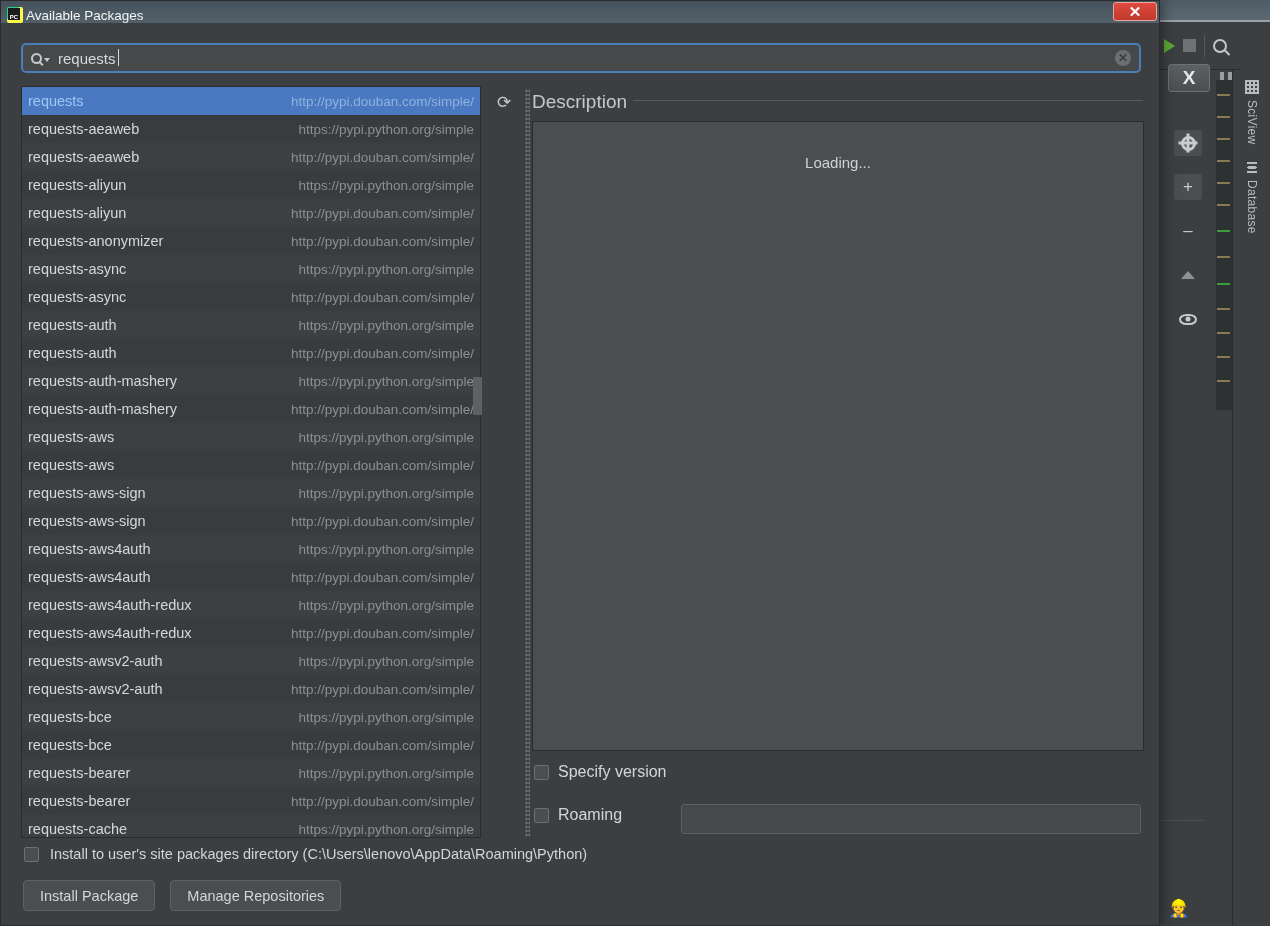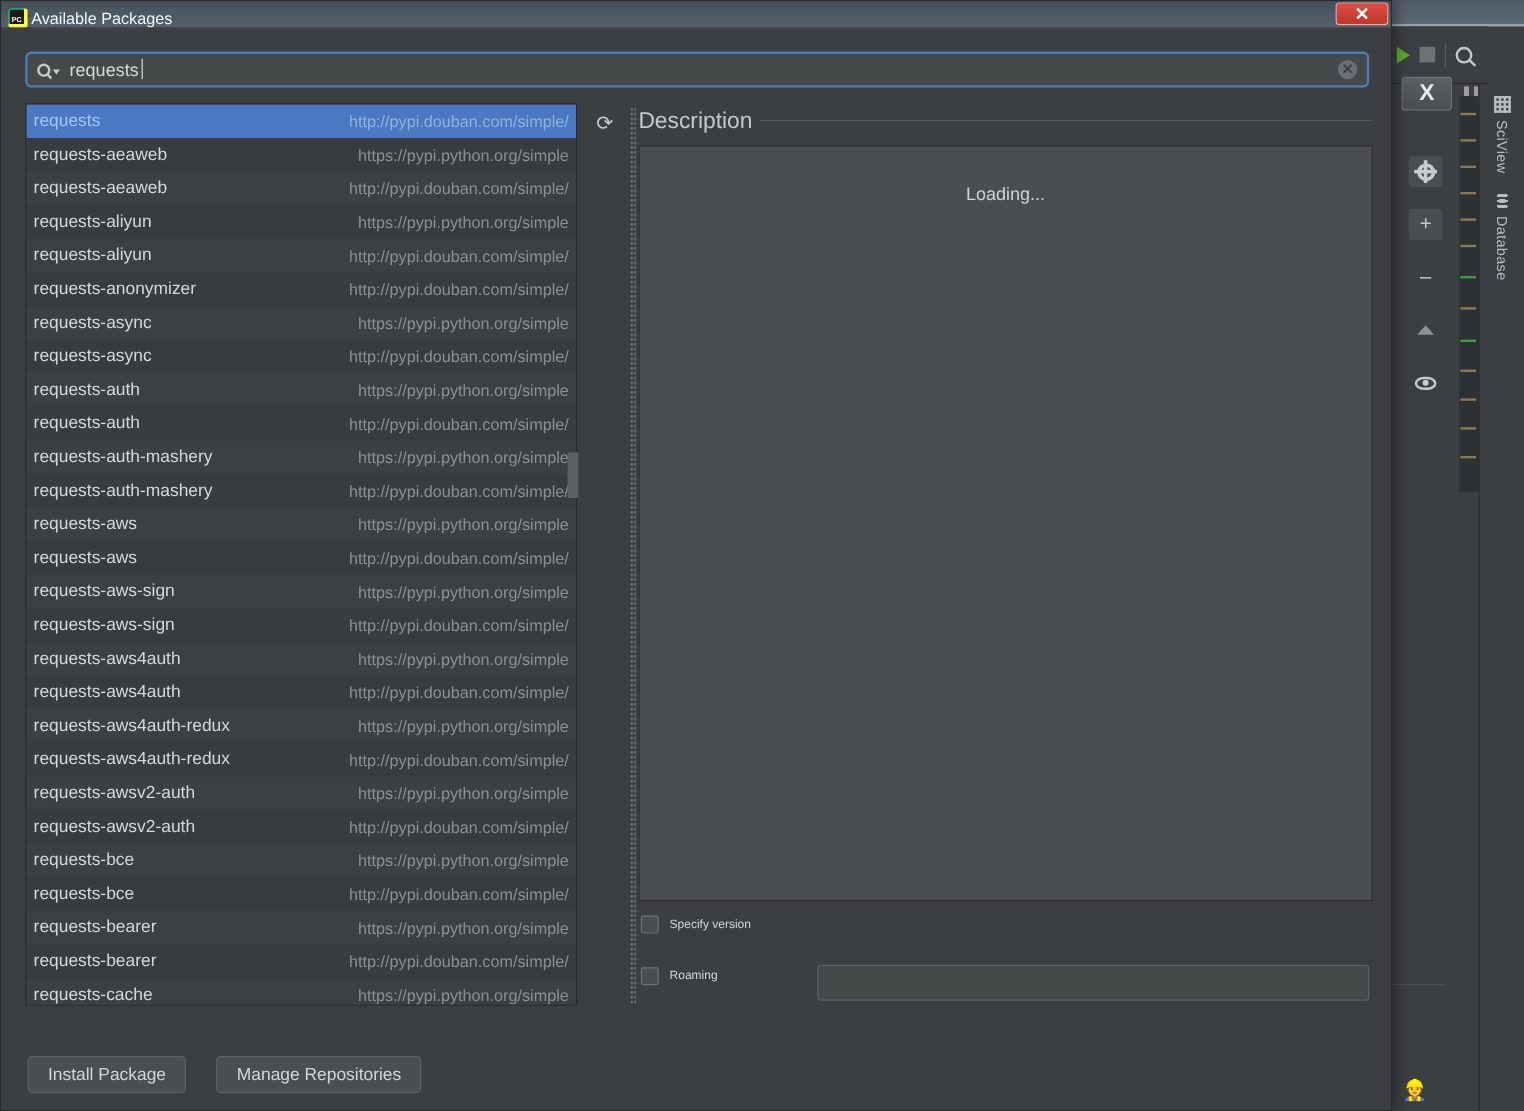--- a/index.html
+++ b/index.html
@@ -247,39 +247,39 @@
   .desc-loading { font-size: 15px; color: #cfd2d3; }
 
   
   .ver-row, .opt-row { position: absolute; display: flex; align-items: center; }
   .ver-row { left: 533px; top: 762px; }
   .opt-row { left: 533px; top: 805px; }
   .cbx {
     width: 15px; height: 15px; background: #4a4e50; border: 1px solid #6c7173; border-radius: 2px;
     flex: 0 0 auto;
   }
-  .cbx-label { margin-left: 9px; font-size: 10px; color: #d3d6d7; }
+  .cbx-label { margin-left: 9px; font-size: 16px; color: #d3d6d7; }
   .ver-select {
     position: absolute; left: 680px; top: 760px; width: 460px; height: 30px;
     background: #45494a; border: 1px solid #5b6062; border-radius: 3px;
     display: flex; align-items: center; padding: 0 10px; font-size: 14.5px; color: #d3d6d7;
   }
   .sel-caret {
     margin-left: auto; width: 0; height: 0;
     border-top: 6px solid #8b8f91; border-left: 5px solid transparent; border-right: 5px solid transparent;
   }
   .opt-input {
     position: absolute; left: 680px; top: 803px; width: 460px; height: 30px;
     background: #45494a; border: 1px solid #5b6062; border-radius: 3px;
   }
 
   
   .site-row { position: absolute; left: 23px; top: 845px; display: flex; align-items: center; }
   .site-label { margin-left: 11px; font-size: 14.5px; color: #d3d6d7; }
-  .btn-row { position: absolute; left: 22px; top: 879px; display: flex; gap: 25px; }
+  .btn-row { position: absolute; left: 22px; top: 879px; display: flex; gap: 15px; }
   .btn {
     height: 31px; padding: 0 16px; background: #4a4e50;
     border: 1px solid #5d6264; border-radius: 4px;
     display: flex; align-items: center; justify-content: center;
     font-size: 14.5px; color: #d3d6d7;
   }
 </style>
 </head>
 <body>
 
@@ -493,19 +493,23 @@
     <span class="cbx"></span>
     <span class="cbx-label">Specify version</span>
   </div>
 
   <div class="opt-row">
     <span class="cbx"></span>
     <span class="cbx-label">Roaming</span>
   </div>
   <div class="opt-input"></div>
 
+  <div class="site-row">
+    <span class="cbx"></span>
+    <span class="site-label">Install to user's site packages directory (C:\Users\lenovo\AppData\Roaming\Python)</span>
+  </div>
 
   <div class="btn-row">
     <div class="btn">Install Package</div>
     <div class="btn">Manage Repositories</div>
   </div>
 
 </div>
 
 </body></html>

